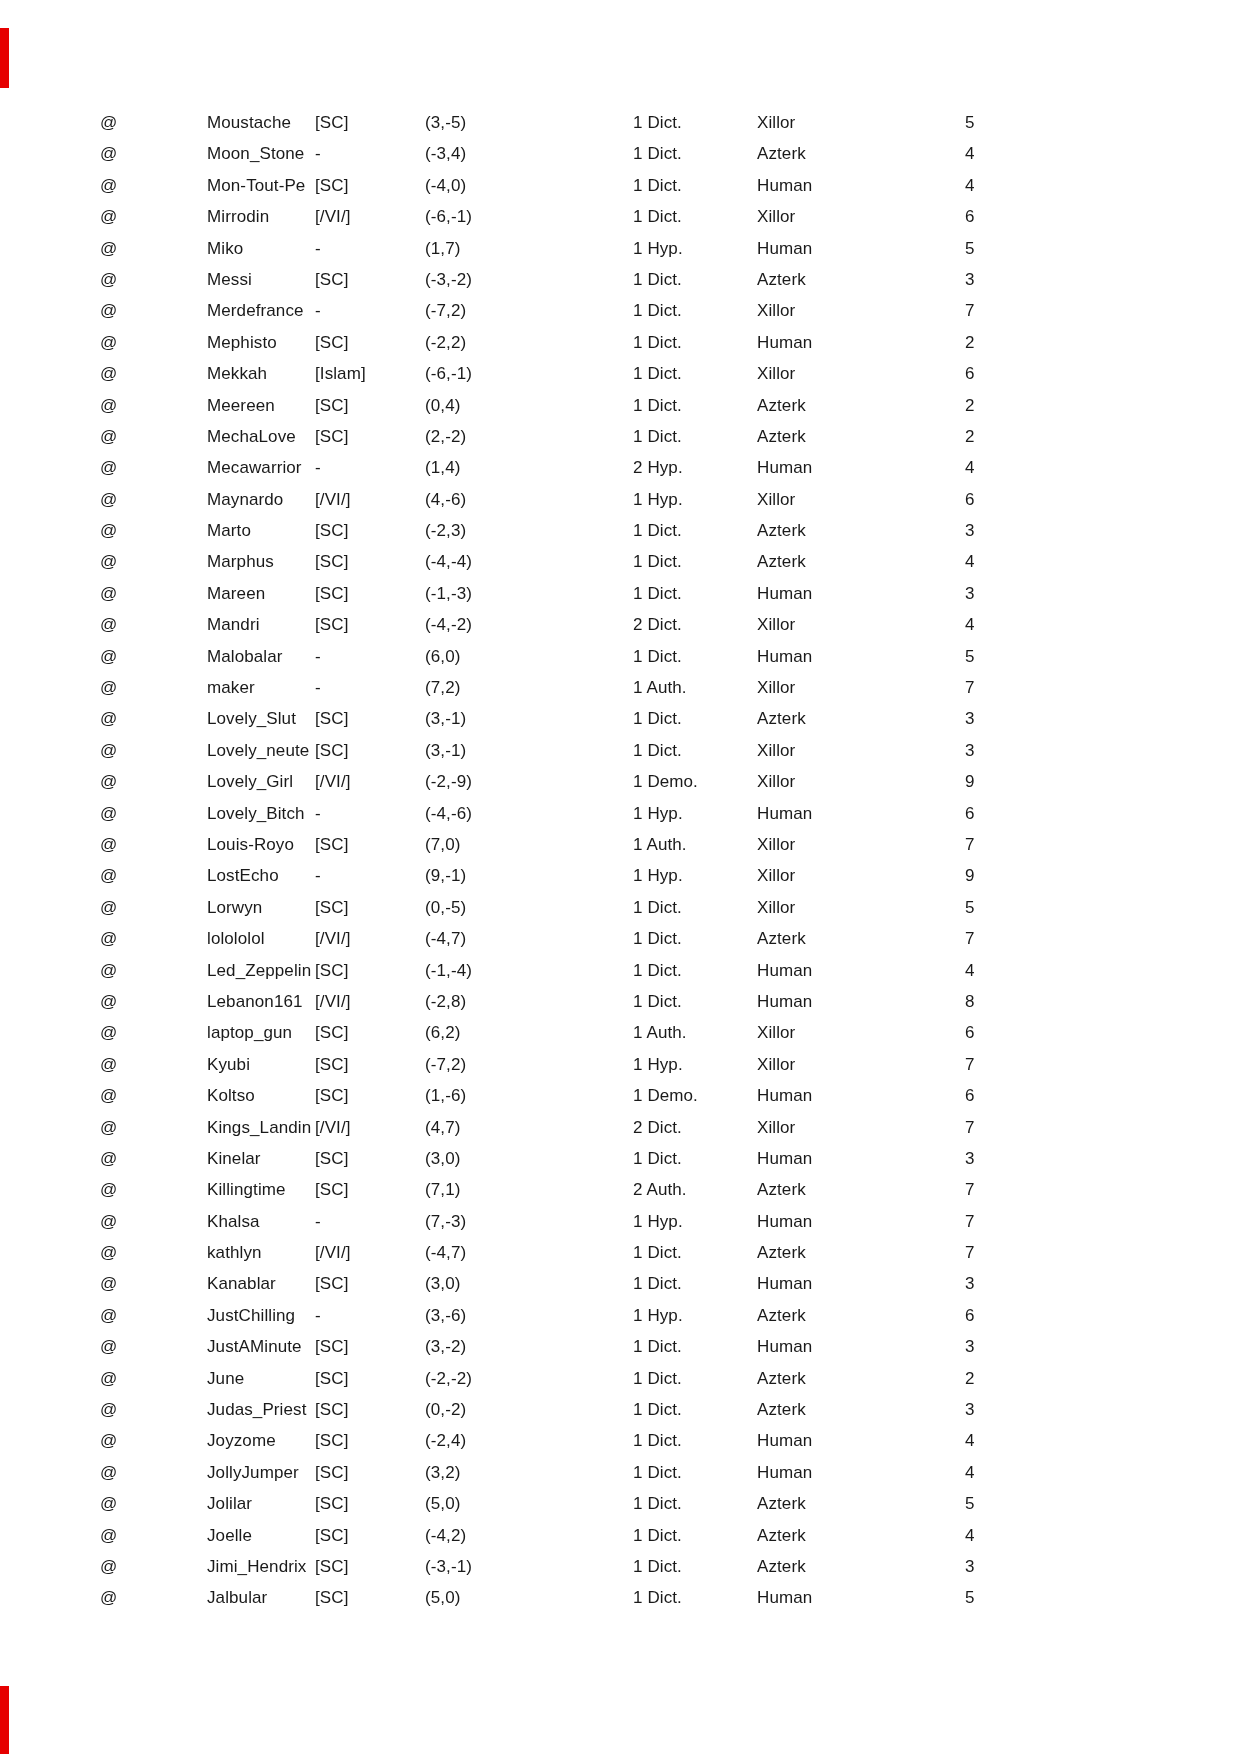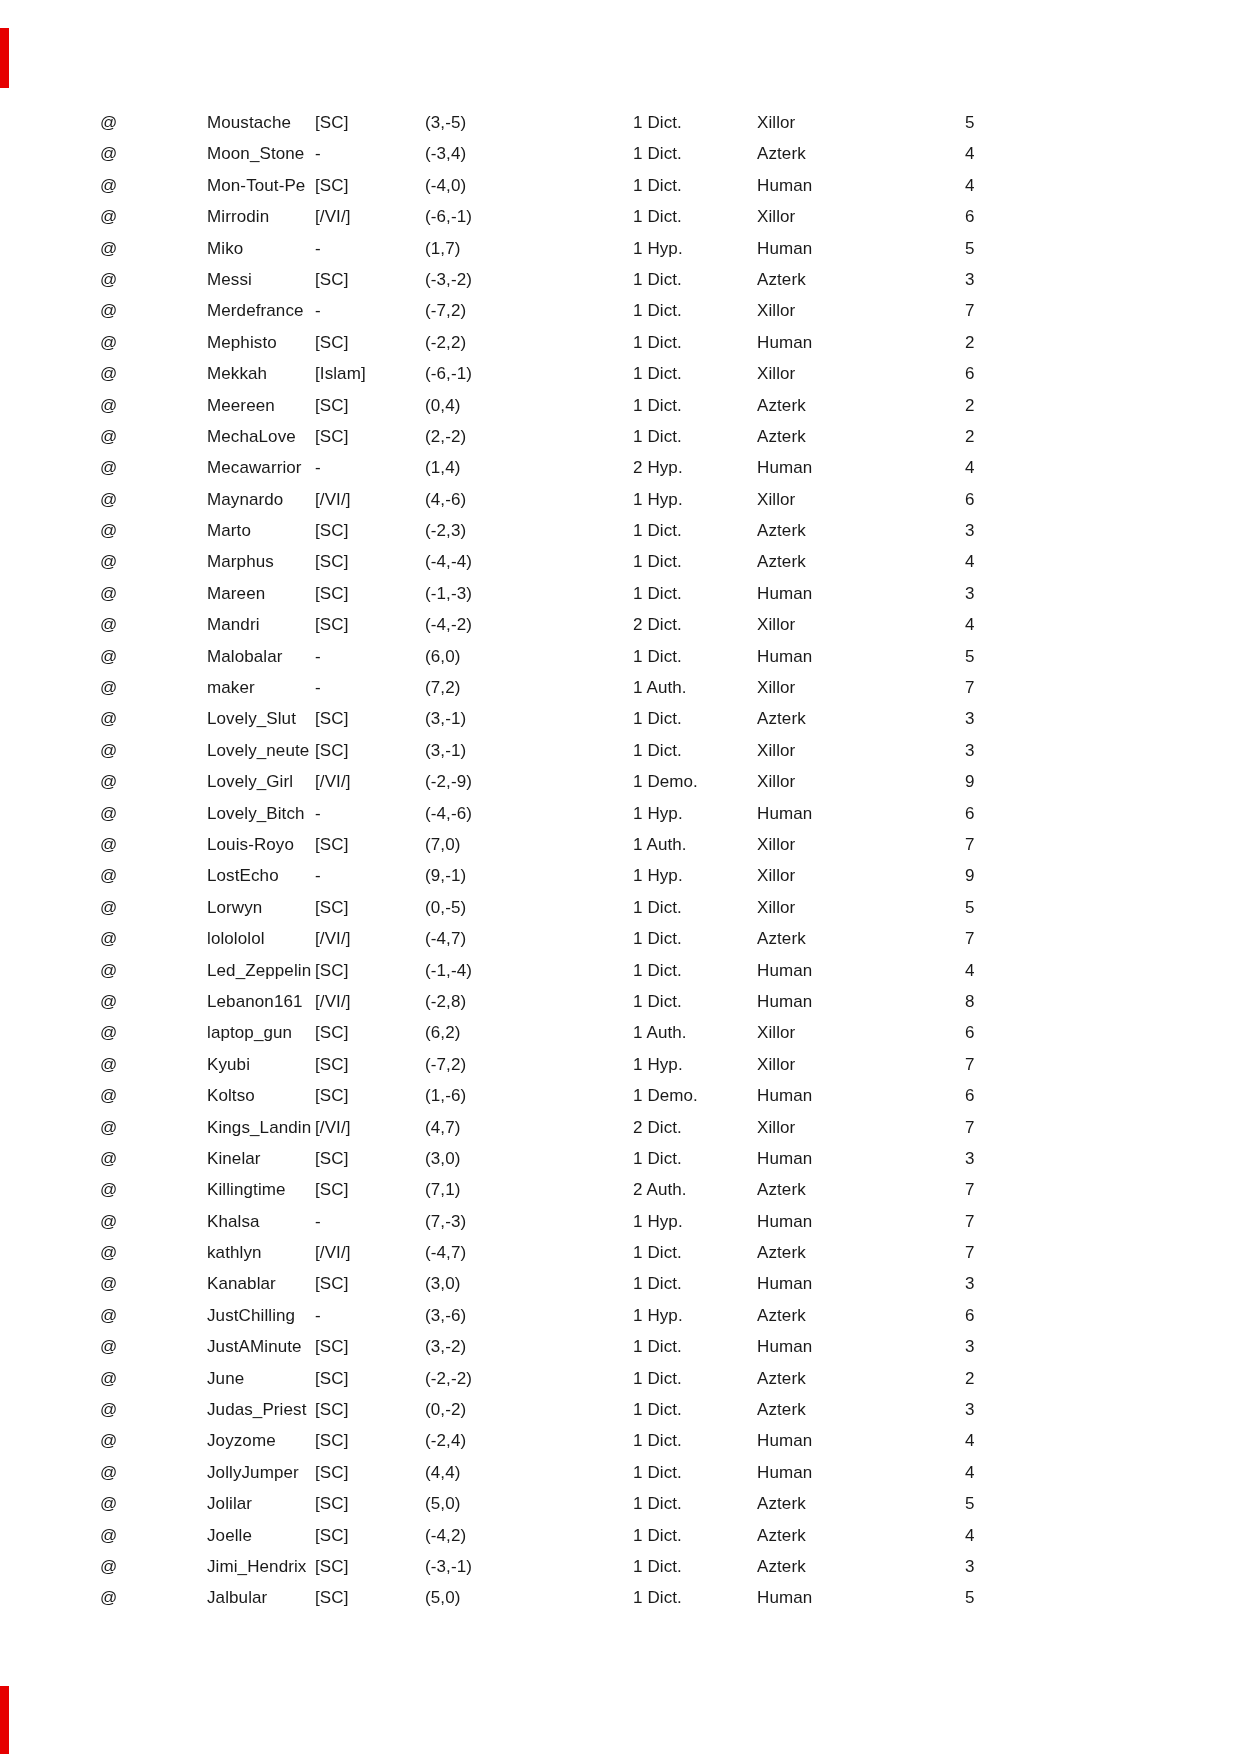--- a/index.html
+++ b/index.html
@@ -477,21 +477,21 @@
     <span class="cell">(-2,4)</span>
     <span class="cell">1 Dict.</span>
     <span class="cell">Human</span>
     <span class="cell">4</span>
   </div>
 
   <div class="row">
     <span class="cell">@</span>
     <span class="cell">JollyJumper</span>
     <span class="cell">[SC]</span>
-    <span class="cell">(4,4)</span>
+    <span class="cell">(3,2)</span>
     <span class="cell">1 Dict.</span>
     <span class="cell">Human</span>
     <span class="cell">4</span>
   </div>
 
   <div class="row">
     <span class="cell">@</span>
     <span class="cell">Jolilar</span>
     <span class="cell">[SC]</span>
     <span class="cell">(5,0)</span>

